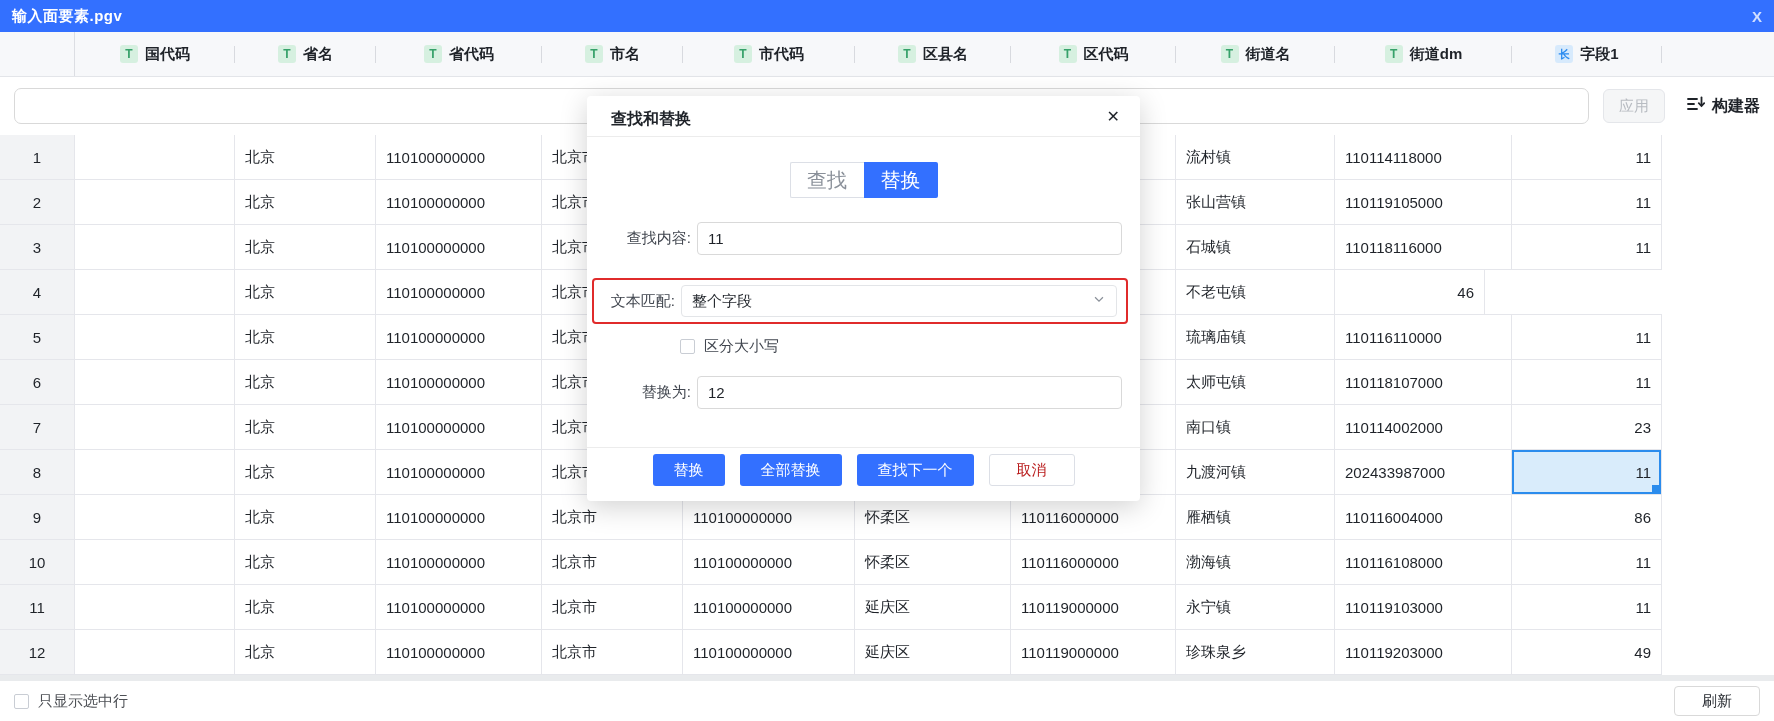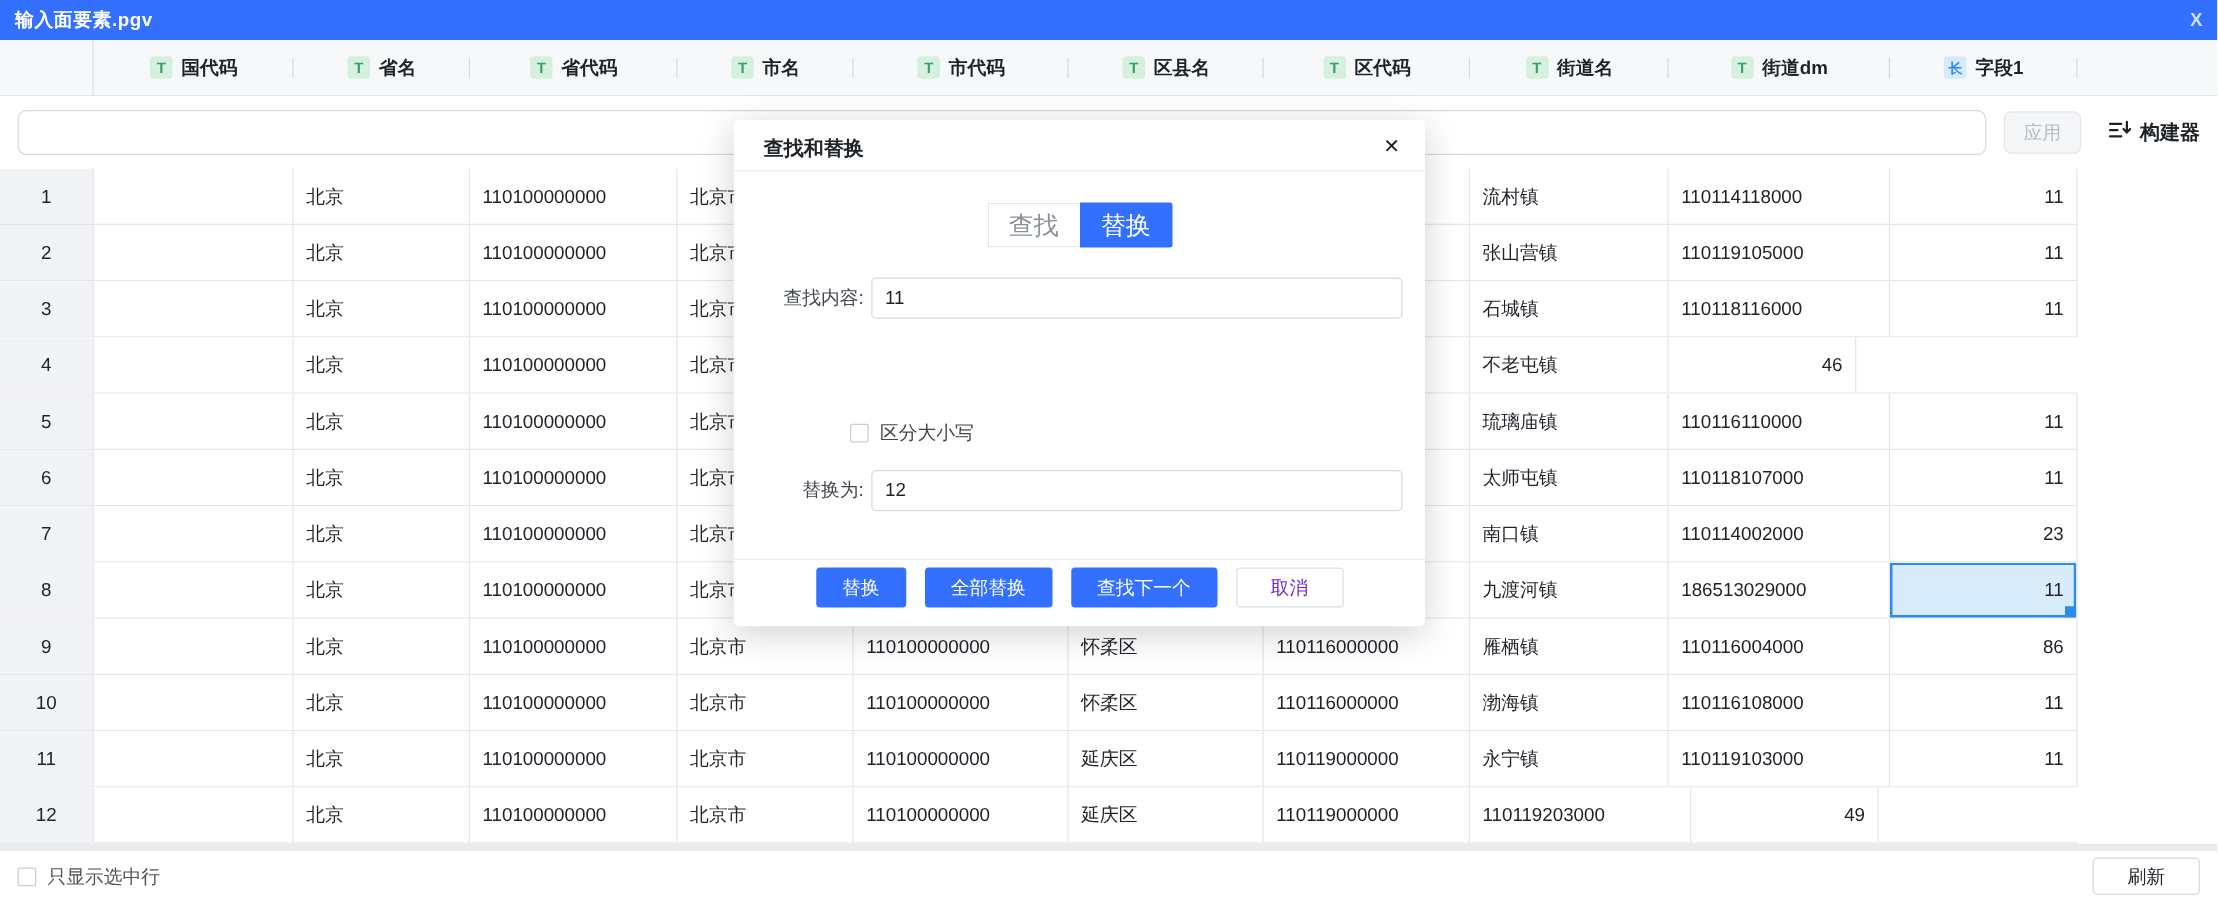--- a/index.html
+++ b/index.html
@@ -75,21 +75,21 @@
   .match-box .f-label { width:81px; }
   .f-select { margin-left:6px; margin-right:9px; flex:1; height:32px; border:1px solid #e3e5e8;
               border-radius:4px; display:flex; align-items:center; padding:0 10px; cursor:pointer; }
   .f-select .val { flex:1; font-size:15px; color:#1f2329; }
   .case-row { position:absolute; top:241px; left:93px; display:flex; align-items:center; }
   .case-row .chk-label { margin-left:9px; font-size:15px; color:#41464f; }
   .dlg-buttons { position:absolute; top:358px; left:0; right:0; display:flex; justify-content:center; gap:15px; }
   .btn { height:32px; display:flex; align-items:center; justify-content:center; font-size:15px;
          border-radius:3px; cursor:pointer; border:none; }
   .btn-primary { background:#3370ff; color:#fff; padding:0 21px; }
-  .btn-plain { background:#fff; color:#6d28d9; border:1px solid #dcdfe6; padding:0 27px; }
+  .btn-plain { background:#fff; color:#b91c1c; border:1px solid #dcdfe6; padding:0 27px; }
 </style>
 </head>
 <body>
 
 <div class="app">
 
   <div class="titlebar">
     <span class="ttl">输入面要素.pgv</span>
     <span class="close">X</span>
   </div>
@@ -251,21 +251,21 @@
       <div class="trow">
         <div class="cell num" style="width: 75px;">8</div>
         <div class="cell" style="width: 160px;"></div>
         <div class="cell" style="width: 141px;">北京</div>
         <div class="cell" style="width: 166px;">110100000000</div>
         <div class="cell" style="width: 141px;">北京市</div>
         <div class="cell" style="width: 172px;"></div>
         <div class="cell" style="width: 156px;"></div>
         <div class="cell" style="width: 165px;"></div>
         <div class="cell" style="width: 159px;">九渡河镇</div>
-        <div class="cell" style="width: 177px;">186513029000</div>
+        <div class="cell" style="width: 177px;">202433987000</div>
         <div class="cell right selected" style="width: 150px;">11<span class="sel-handle"></span></div>
       </div>
       <div class="trow">
         <div class="cell num" style="width: 75px;">9</div>
         <div class="cell" style="width: 160px;"></div>
         <div class="cell" style="width: 141px;">北京</div>
         <div class="cell" style="width: 166px;">110100000000</div>
         <div class="cell" style="width: 141px;">北京市</div>
         <div class="cell" style="width: 172px;">110100000000</div>
         <div class="cell" style="width: 156px;">怀柔区</div>
@@ -302,20 +302,21 @@
       </div>
       <div class="trow">
         <div class="cell num" style="width: 75px;">12</div>
         <div class="cell" style="width: 160px;"></div>
         <div class="cell" style="width: 141px;">北京</div>
         <div class="cell" style="width: 166px;">110100000000</div>
         <div class="cell" style="width: 141px;">北京市</div>
         <div class="cell" style="width: 172px;">110100000000</div>
         <div class="cell" style="width: 156px;">延庆区</div>
         <div class="cell" style="width: 165px;">110119000000</div>
+        <div class="cell" style="width: 159px;">珍珠泉乡</div>
         <div class="cell" style="width: 177px;">110119203000</div>
         <div class="cell right" style="width: 150px;">49</div>
       </div>
     </div>
 
   <div class="scroll-strip"></div>
 
   <div class="footer">
     <span class="chk"></span>
     <span class="chk-label">只显示选中行</span>
@@ -330,20 +331,31 @@
     <div class="tabs">
       <div class="tab inactive">查找</div>
       <div class="tab active">替换</div>
     </div>
 
     <div class="form-row rf">
       <span class="f-label">查找内容:</span>
       <input class="f-input" value="11" style="">
     </div>
 
+    <div class="match-box">
+      <span class="f-label">文本匹配:</span>
+      <div class="f-select">
+        <span class="val">整个字段</span>
+        <span>
+          <svg width="14" height="14" viewBox="0 0 16 16">
+              <path d="M3.5 6l4.5 4.5L12.5 6" fill="none" stroke="#8a9099" stroke-width="1.4"></path>
+            </svg>
+        </span>
+      </div>
+    </div>
 
     <div class="case-row">
       <span class="chk"></span>
       <span class="chk-label">区分大小写</span>
     </div>
 
     <div class="form-row rr">
       <span class="f-label">替换为:</span>
       <input class="f-input" value="12" style="">
     </div>

